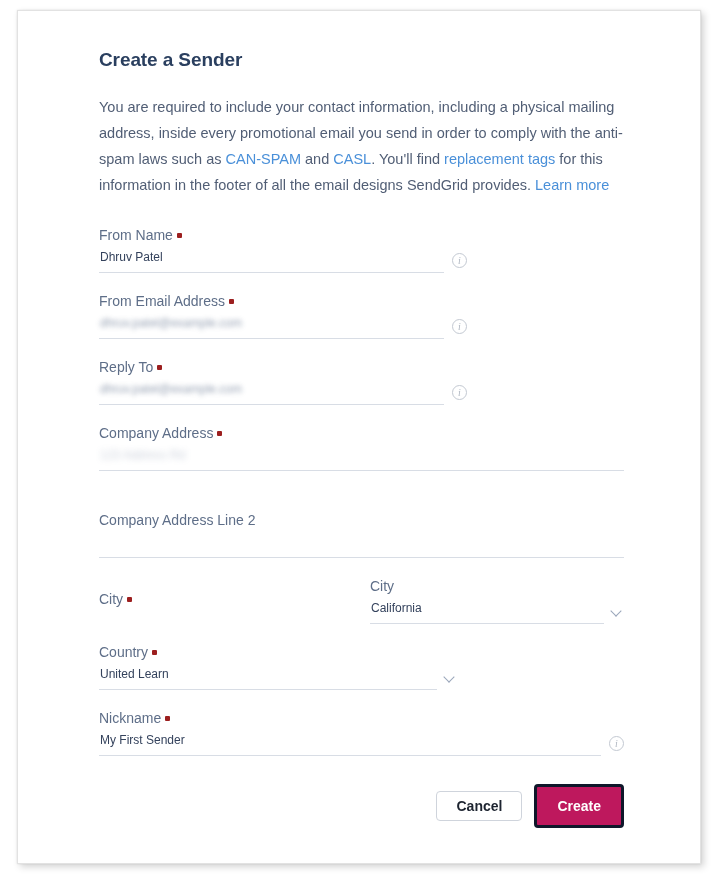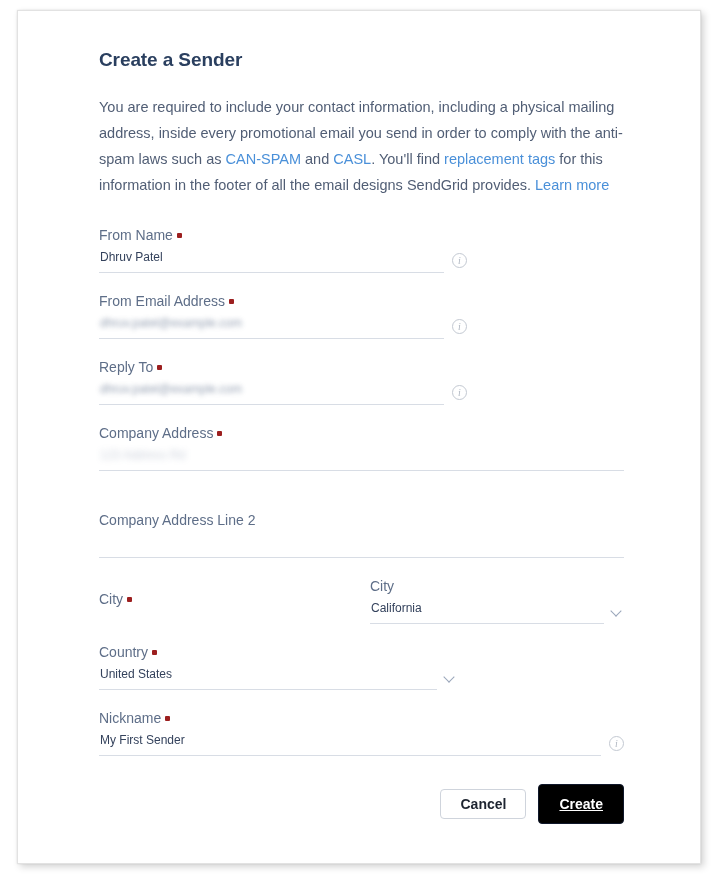--- a/index.html
+++ b/index.html
@@ -210,25 +210,24 @@
     cursor: pointer;
     line-height: 1;
   }
   .btn-cancel {
     background: #ffffff;
     color: #1d2430;
     border: 1px solid #cfd4dc;
     padding: 7px 19px;
   }
   .btn-create {
-    background: #000000;
+    background: #be185d;
     color: #ffffff;
-    border: 1px solid #0f172a;
+    border: 3px solid #0f172a;
     padding: 12px 20px;
-    text-decoration: underline;
   }
 </style>
 </head>
 <body>
 
 <div class="page-canvas">
   <div class="sender-card">
     <div class="card-inner">
 
       <h1 class="page-title">Create a Sender</h1>
@@ -287,21 +286,21 @@
               <div class="field-input">California</div>
               <span class="chevron-down"></span>
             </div>
           </div>
         </div>
 
         <div class="field-row">
           <div class="field-block w-country">
             <label class="field-label"><span>Country</span><i class="req-dot"></i></label>
             <div class="field-control">
-              <div class="field-input">United States</div>
+              <div class="field-input">United Learn</div>
               <span class="chevron-down"></span>
             </div>
           </div>
         </div>
 
         <div class="field-block w-full">
           <label class="field-label"><span>Nickname</span><i class="req-dot"></i></label>
           <div class="field-control">
             <input class="field-input" type="text" value="My First Sender" style="">
             <span class="info-icon">i</span>

